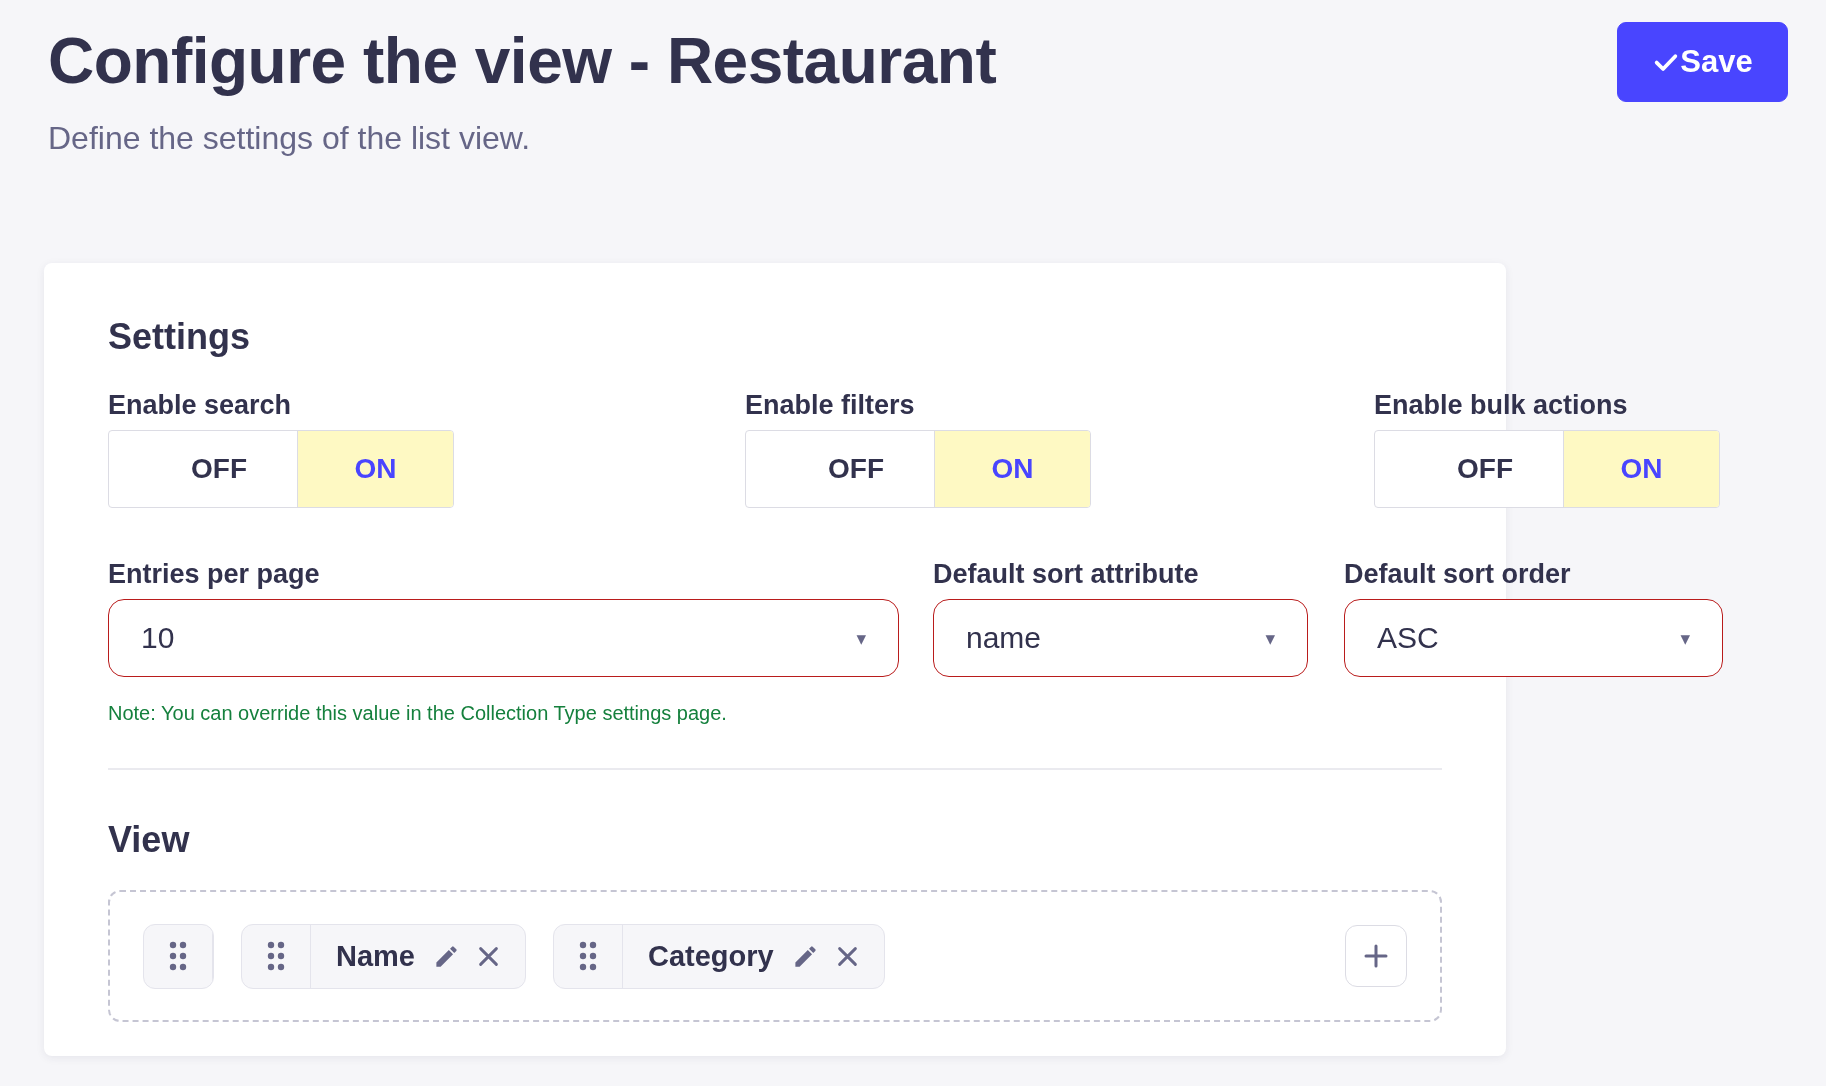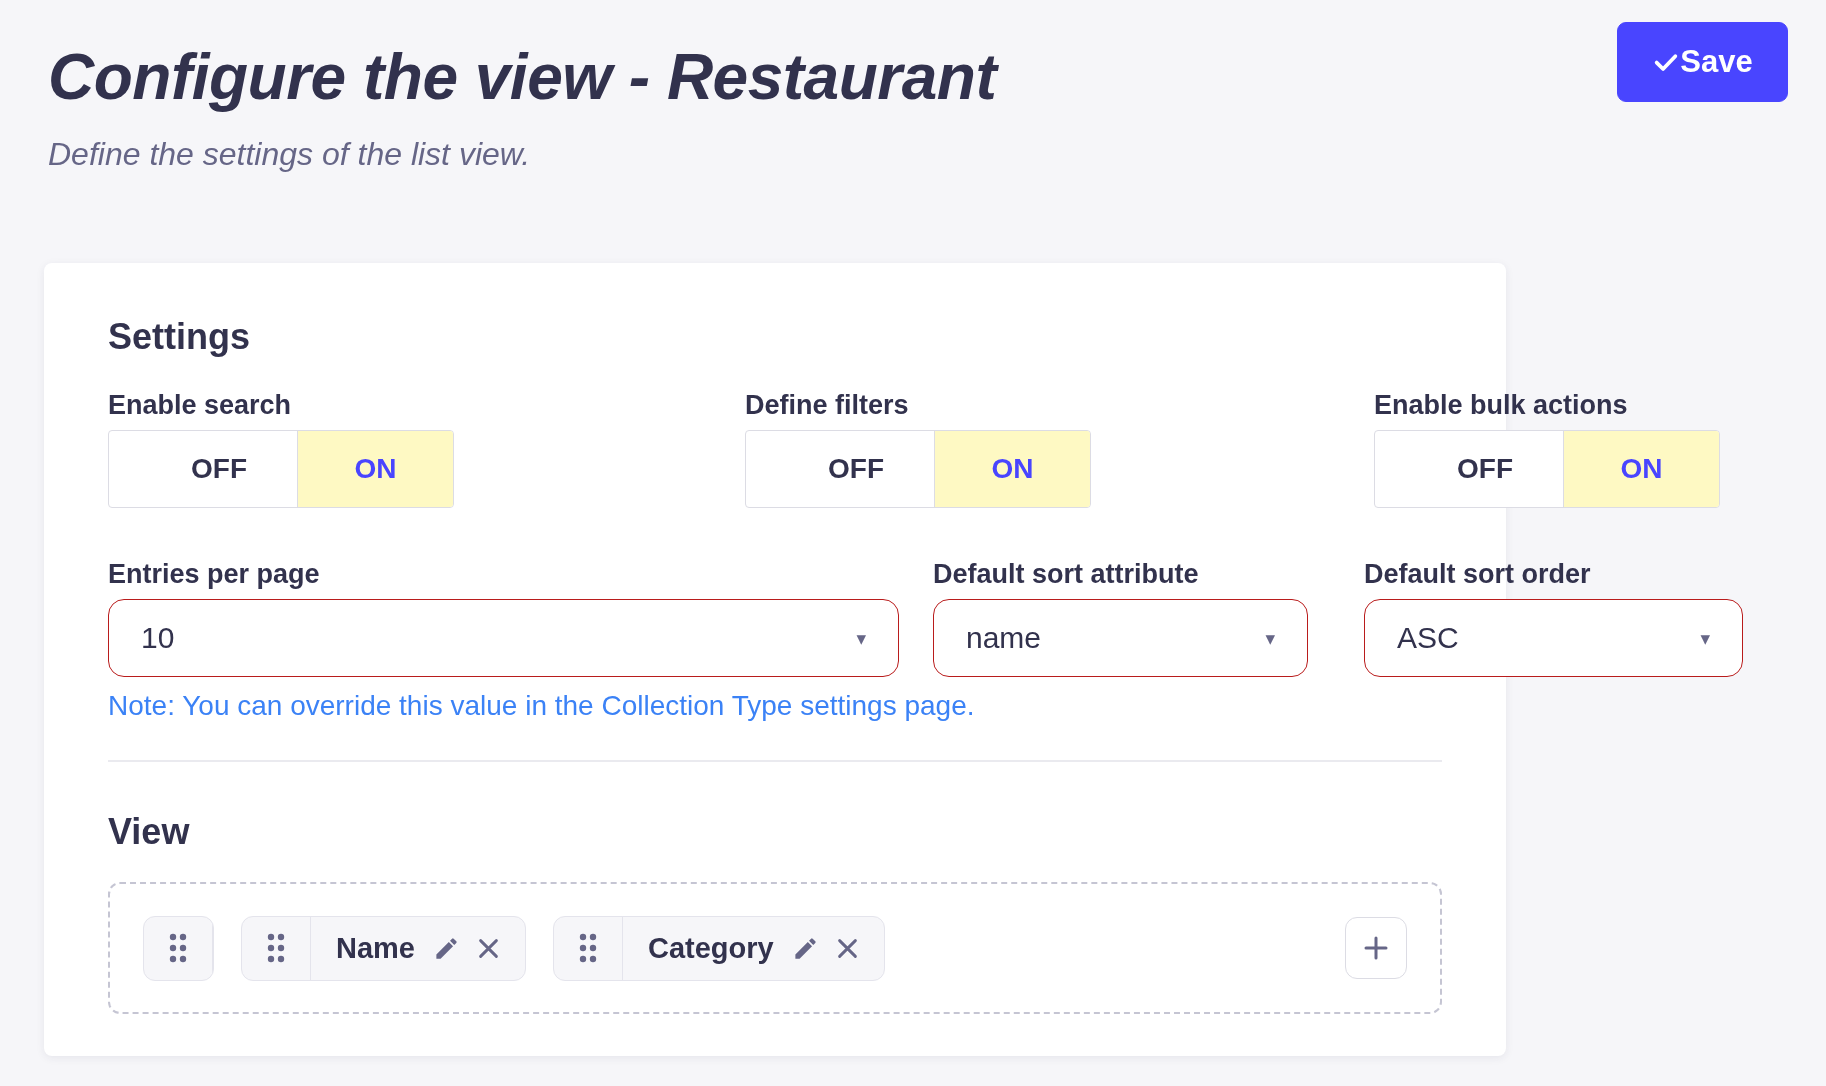--- a/index.html
+++ b/index.html
@@ -6,21 +6,21 @@
   html, body { width: 1826px; height: 1086px; }
   body {
     background: #f6f6f9;
     font-family: "Liberation Sans", sans-serif;
     color: #32324d;
     position: relative;
     overflow: hidden;
   }
 
   
-  .header { padding: 40px 48px 0 48px; font-style: italic; }
+  .header { padding: 24px 48px 0 48px; }
   .page-title {
     font-size: 64px;
     font-weight: 700;
     color: #32324d;
     line-height: 74px;
     letter-spacing: -0.5px;
   }
   .page-subtitle {
     margin-top: 20px;
     font-size: 32px;
@@ -113,44 +113,44 @@
 
   
   .selects-row {
     position: relative;
     margin-top: 50px;
     height: 119px;
   }
   .select-group { position: absolute; top: 0; }
   .select-group.s1 { left: 0;      width: 791px; }
   .select-group.s2 { left: 825px;  width: 375px; }
-  .select-group.s3 { left: 1236px; width: 379px; margin-left: 20px; }
+  .select-group.s3 { left: 1236px; width: 379px; }
   .select-box {
     width: 100%;
     height: 78px;
     border: 1px solid #b91c1c;
     border-radius: 16px;
     background: #ffffff;
     display: flex;
     align-items: center;
     padding: 0 32px 0 32px;
     font-size: 30px;
     color: #32324d;
     cursor: pointer;
   }
   .select-value { flex: 1; }
   .select-caret {
     font-size: 19px;
     color: #666687;
     line-height: 1;
   }
   .note-text {
-    margin-top: 12px;
-    font-size: 28px;
-    color: #3b82f6;
+    margin-top: 20px;
+    font-size: 20px;
+    color: #15803d;
     line-height: 33px;
   }
 
   
   .divider {
     margin-top: 38px;
     height: 2px;
     background: #eaeaef;
     border: none;
   }
@@ -238,21 +238,21 @@
 
   <div class="toggles-row">
     <div class="toggle-group c1">
       <span class="field-label">Enable search</span>
       <div class="toggle">
         <div class="toggle-opt">OFF</div>
         <div class="toggle-opt on-active">ON</div>
       </div>
     </div>
     <div class="toggle-group c2">
-      <span class="field-label">Define filters</span>
+      <span class="field-label">Enable filters</span>
       <div class="toggle">
         <div class="toggle-opt">OFF</div>
         <div class="toggle-opt on-active">ON</div>
       </div>
     </div>
     <div class="toggle-group c3">
       <span class="field-label">Enable bulk actions</span>
       <div class="toggle">
         <div class="toggle-opt">OFF</div>
         <div class="toggle-opt on-active">ON</div>

